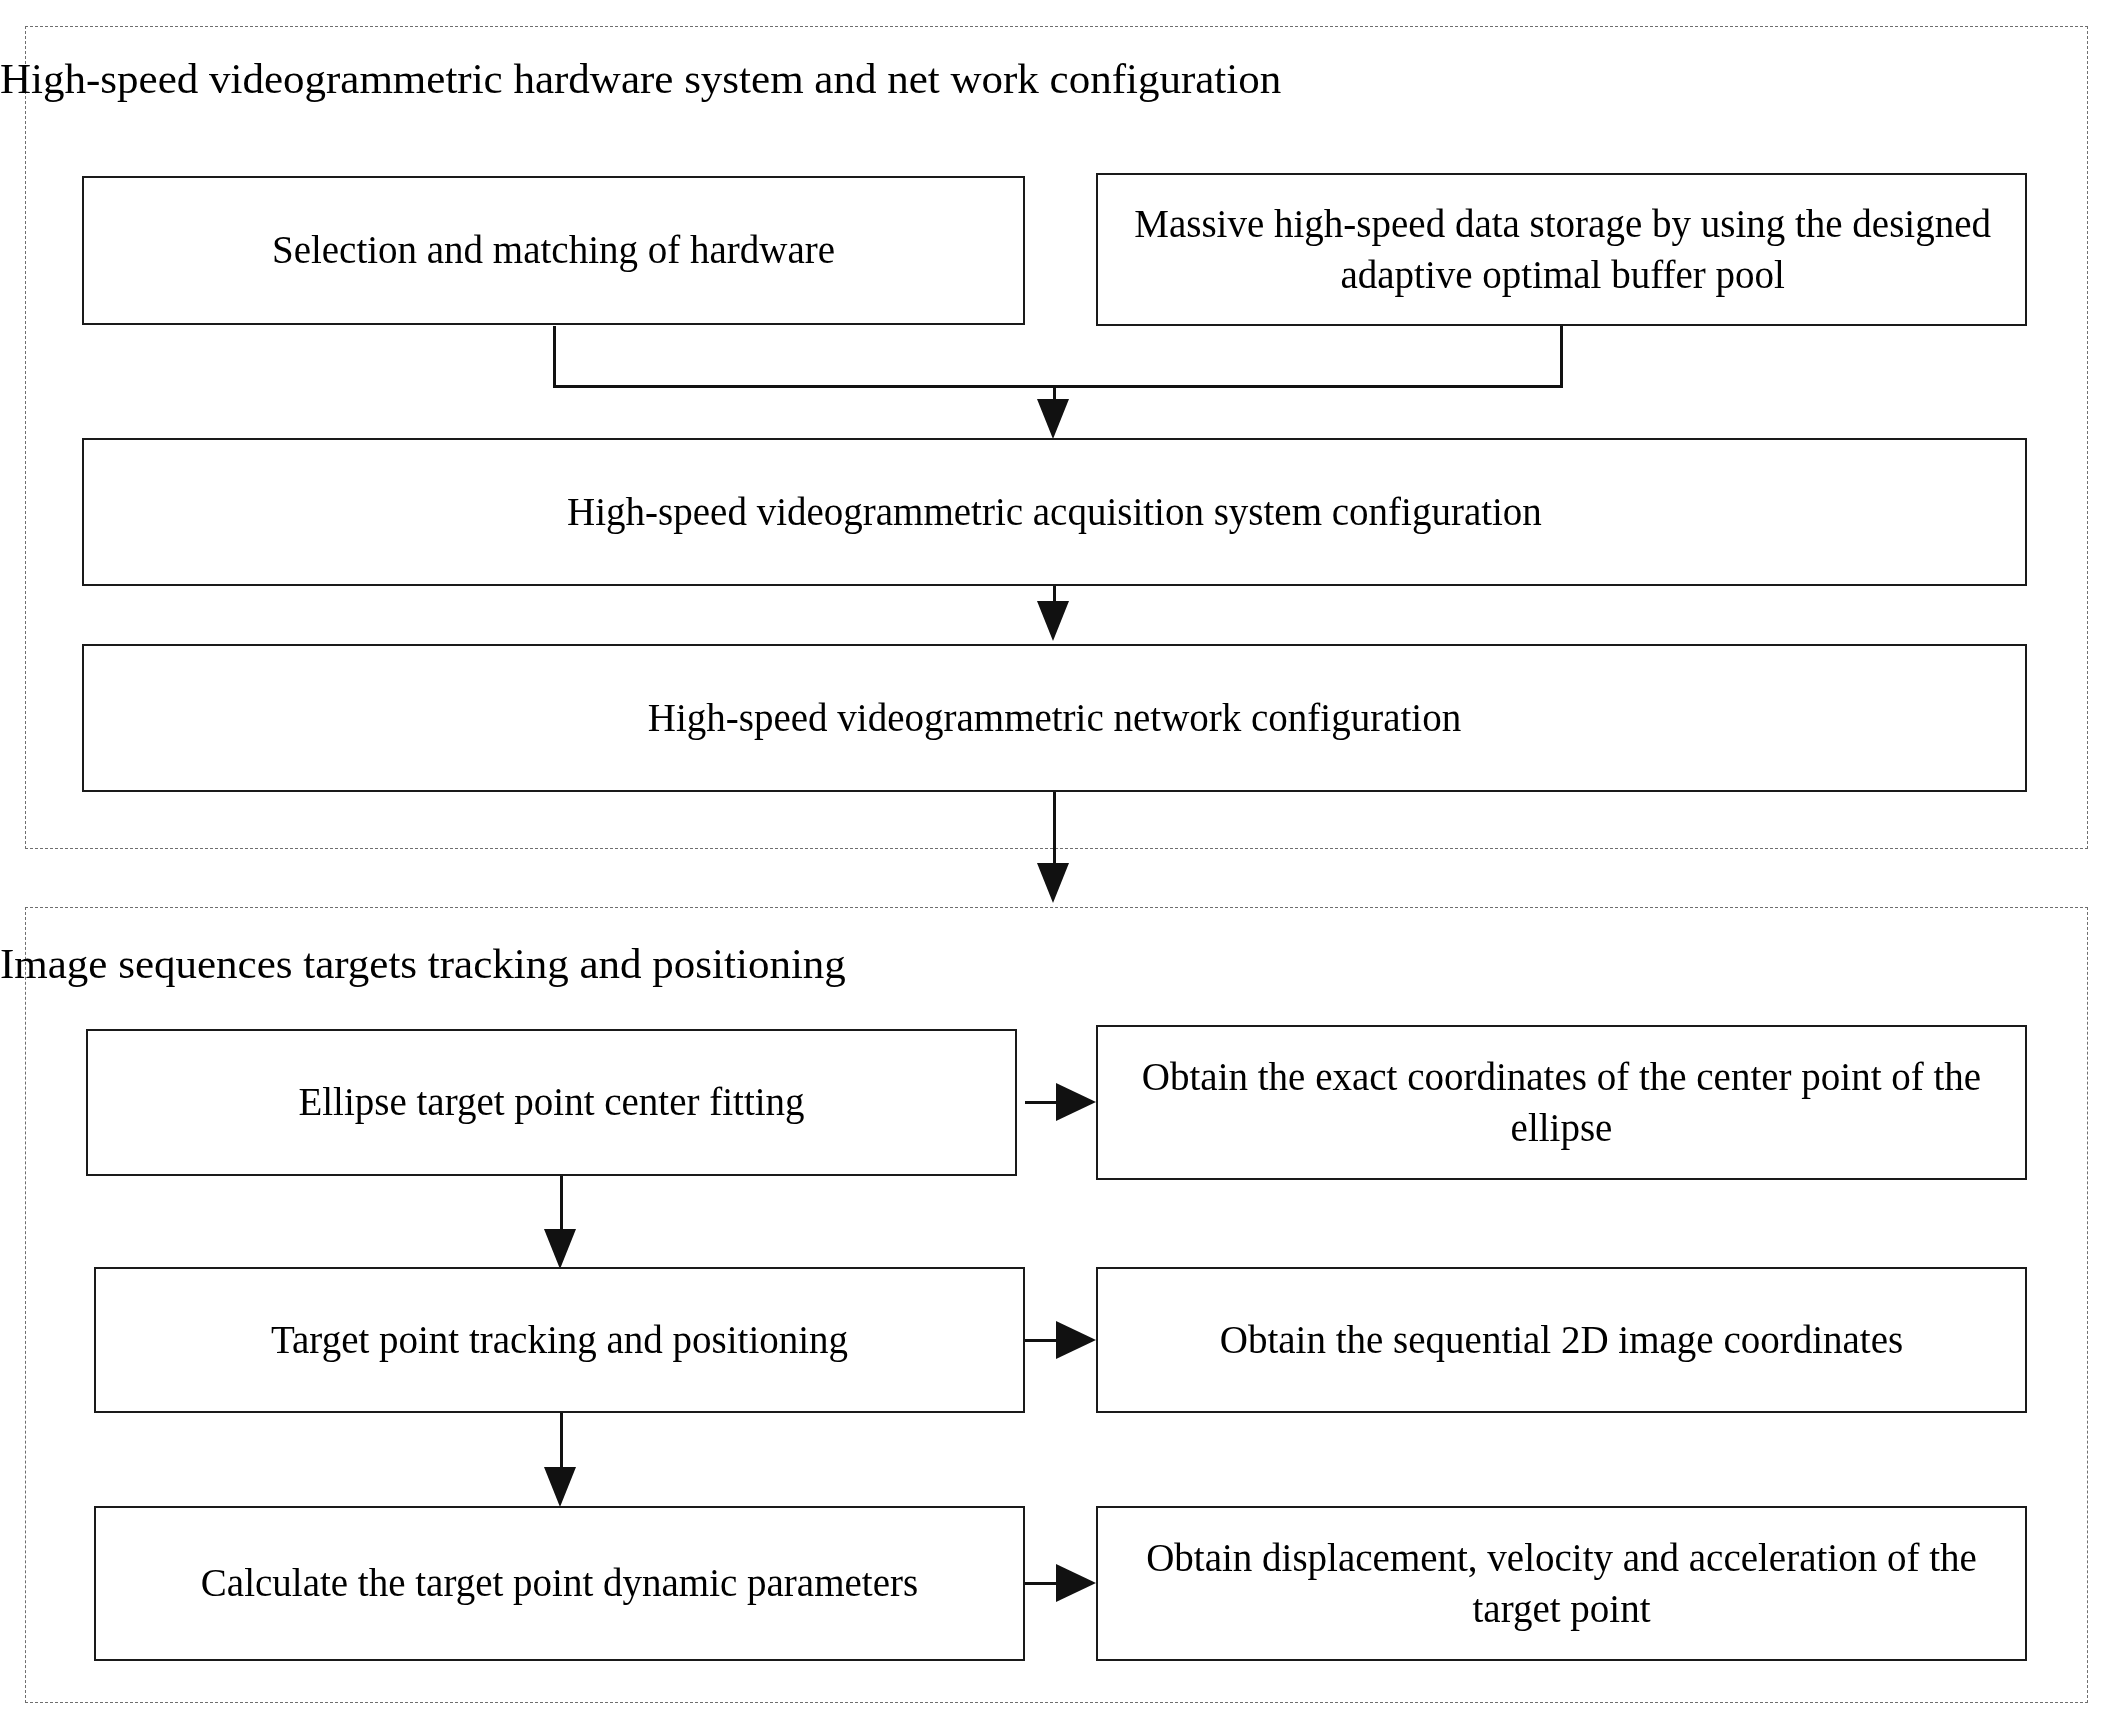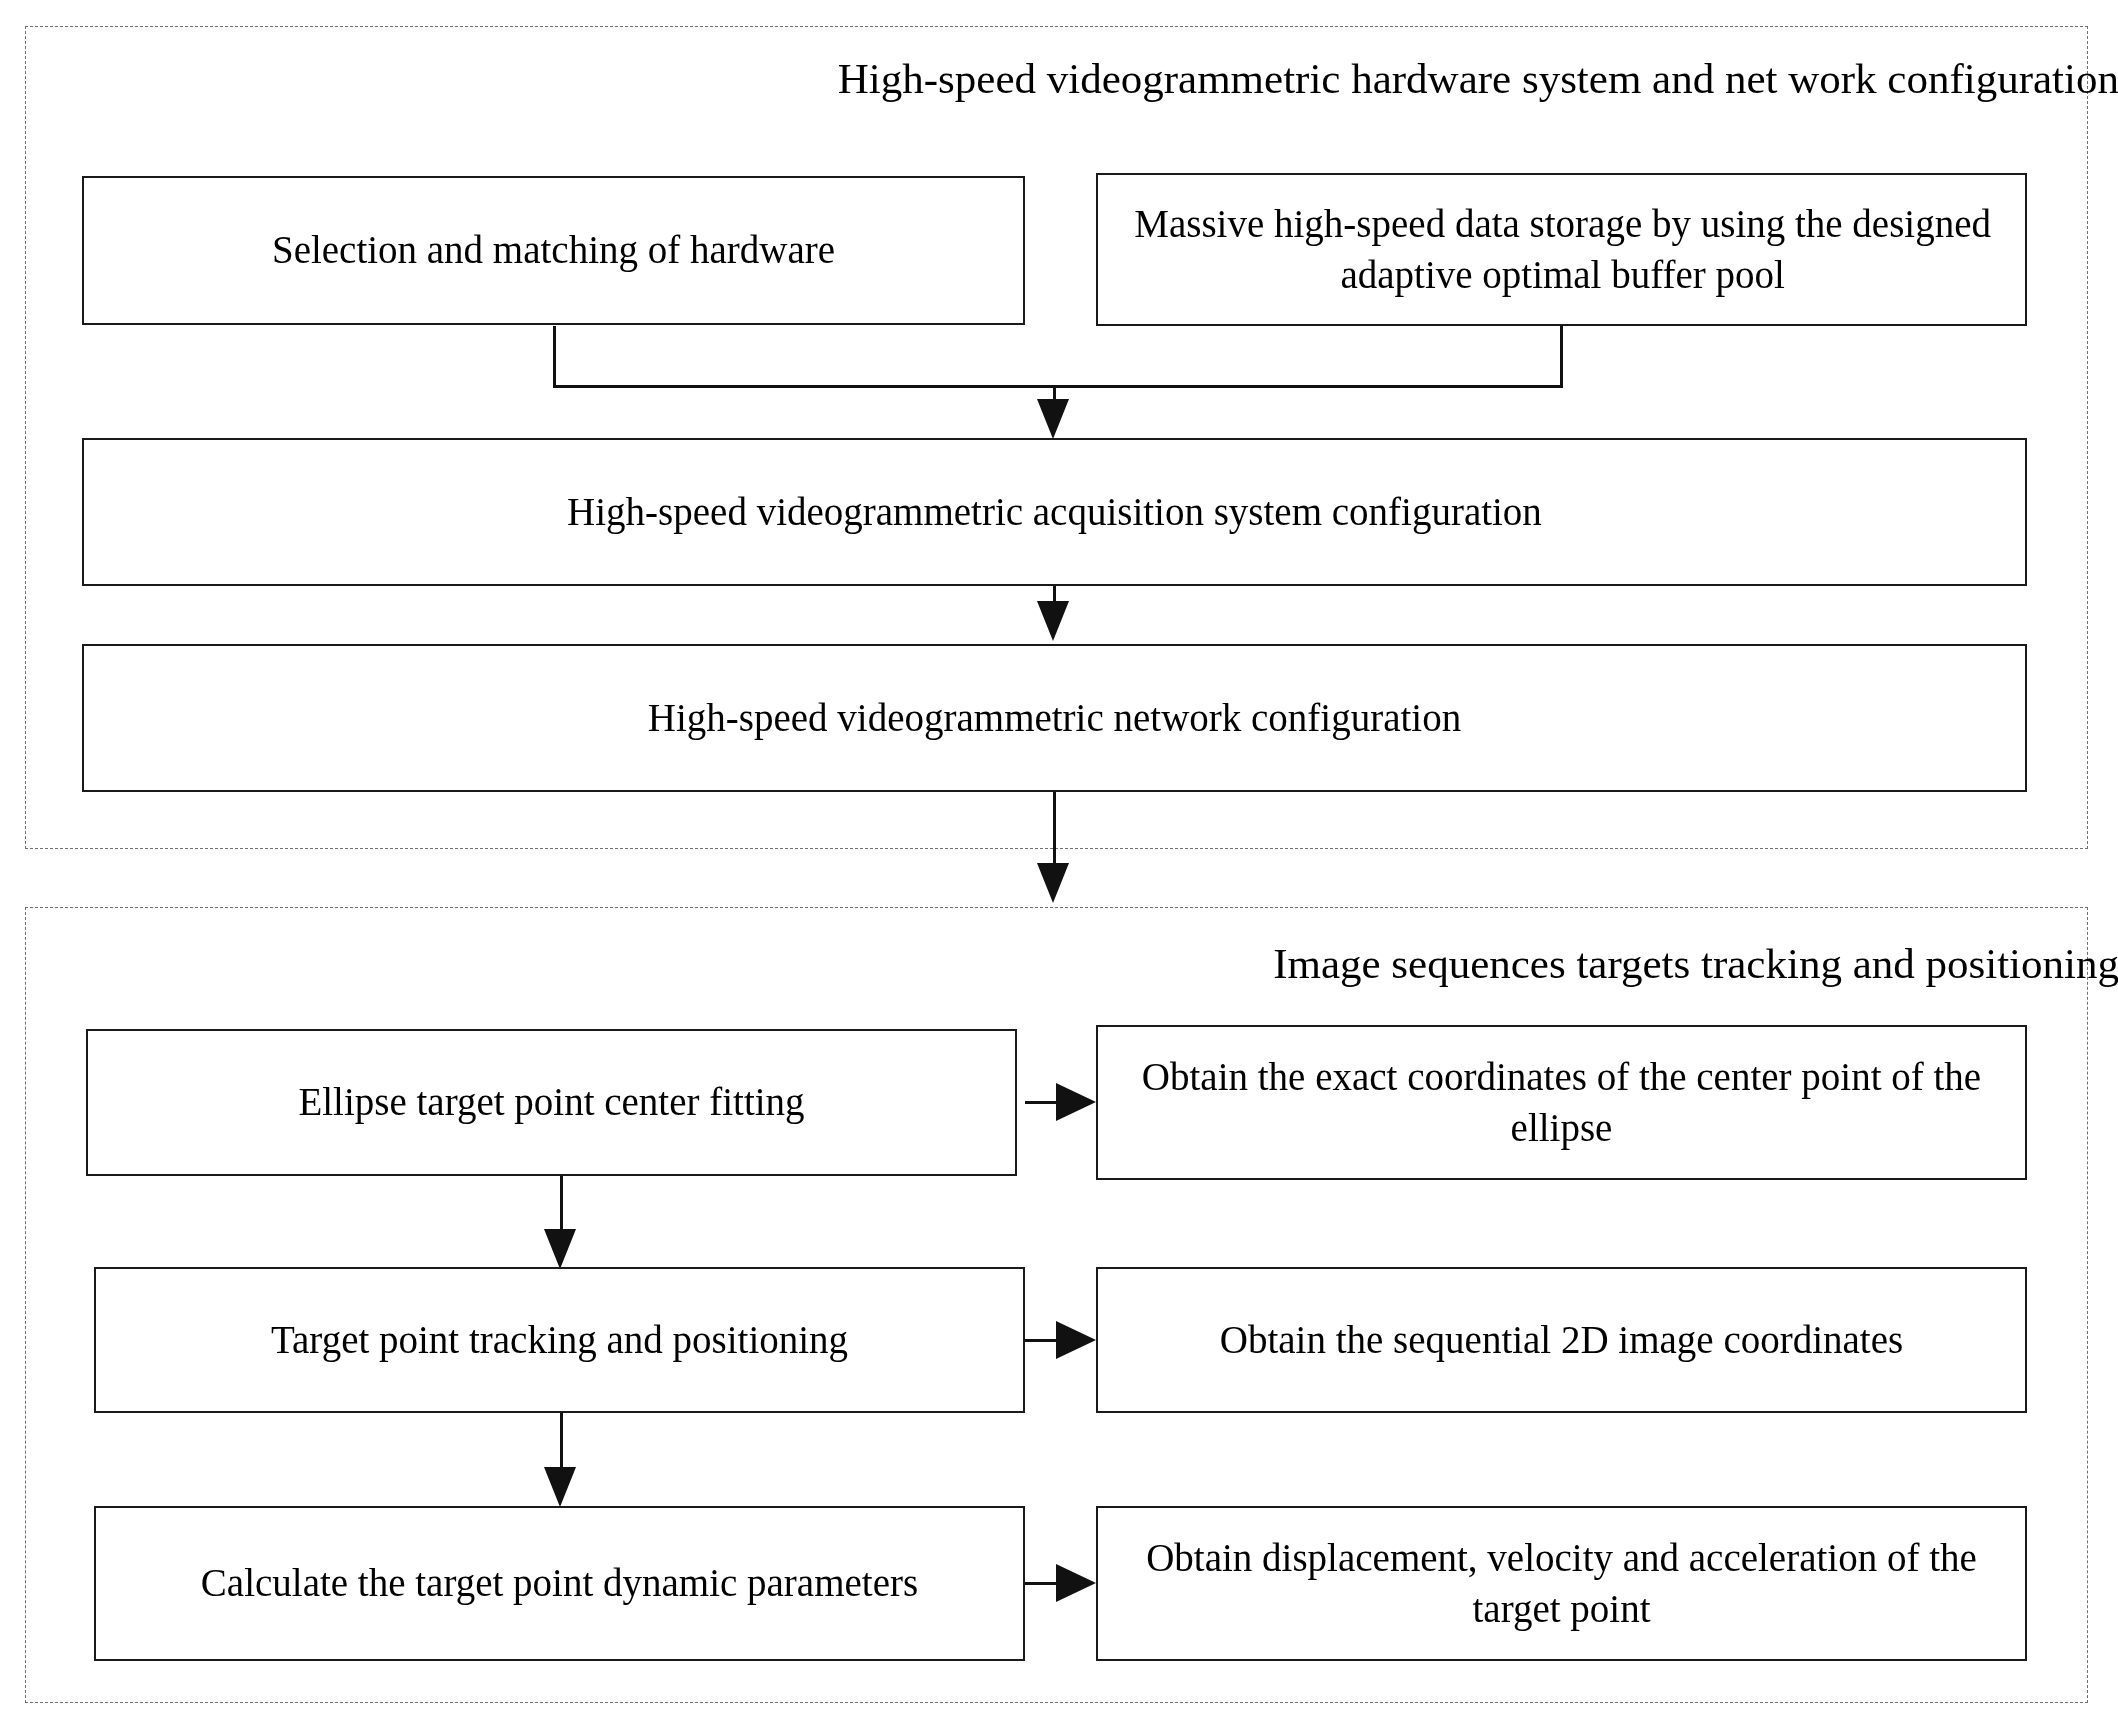--- a/index.html
+++ b/index.html
@@ -23,21 +23,21 @@
     border:1.9px dashed #6f6f6f;
     box-sizing:border-box;
     background:transparent;
   }
   #section-hardware{ left:24.5px;  top:26px;   width:2063px; height:823px; }
   #section-tracking{ left:24.5px;  top:907px; width:2063px; height:796px; }
 
   
   .section-title{
     position:absolute;
-    text-align:right;
+    text-align:left;
     font-size:43px;
     line-height:1.12;
     white-space:nowrap;
     color:#000;
   }
   #title-hardware{ left:0; top:55px;   width:2119px; }
   #title-tracking{ left:0; top:940px; width:2119px; }
 
   
   .box{

